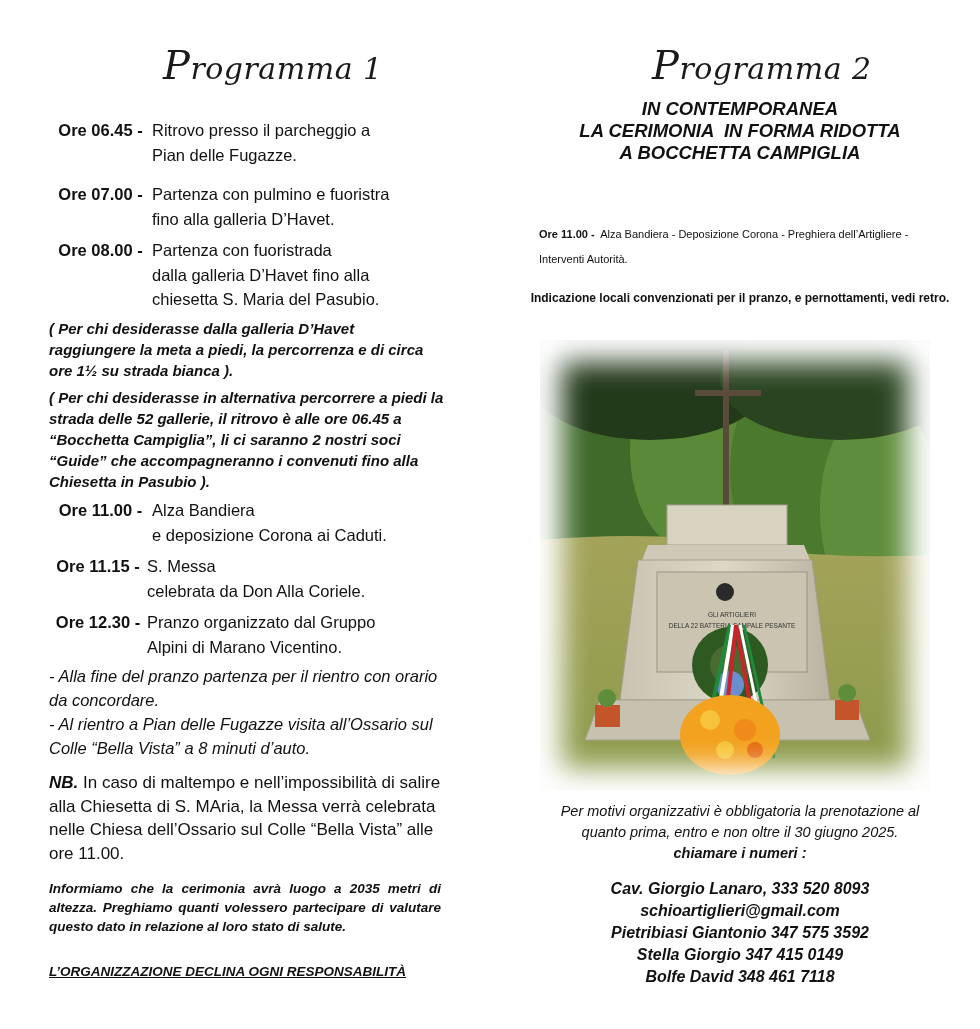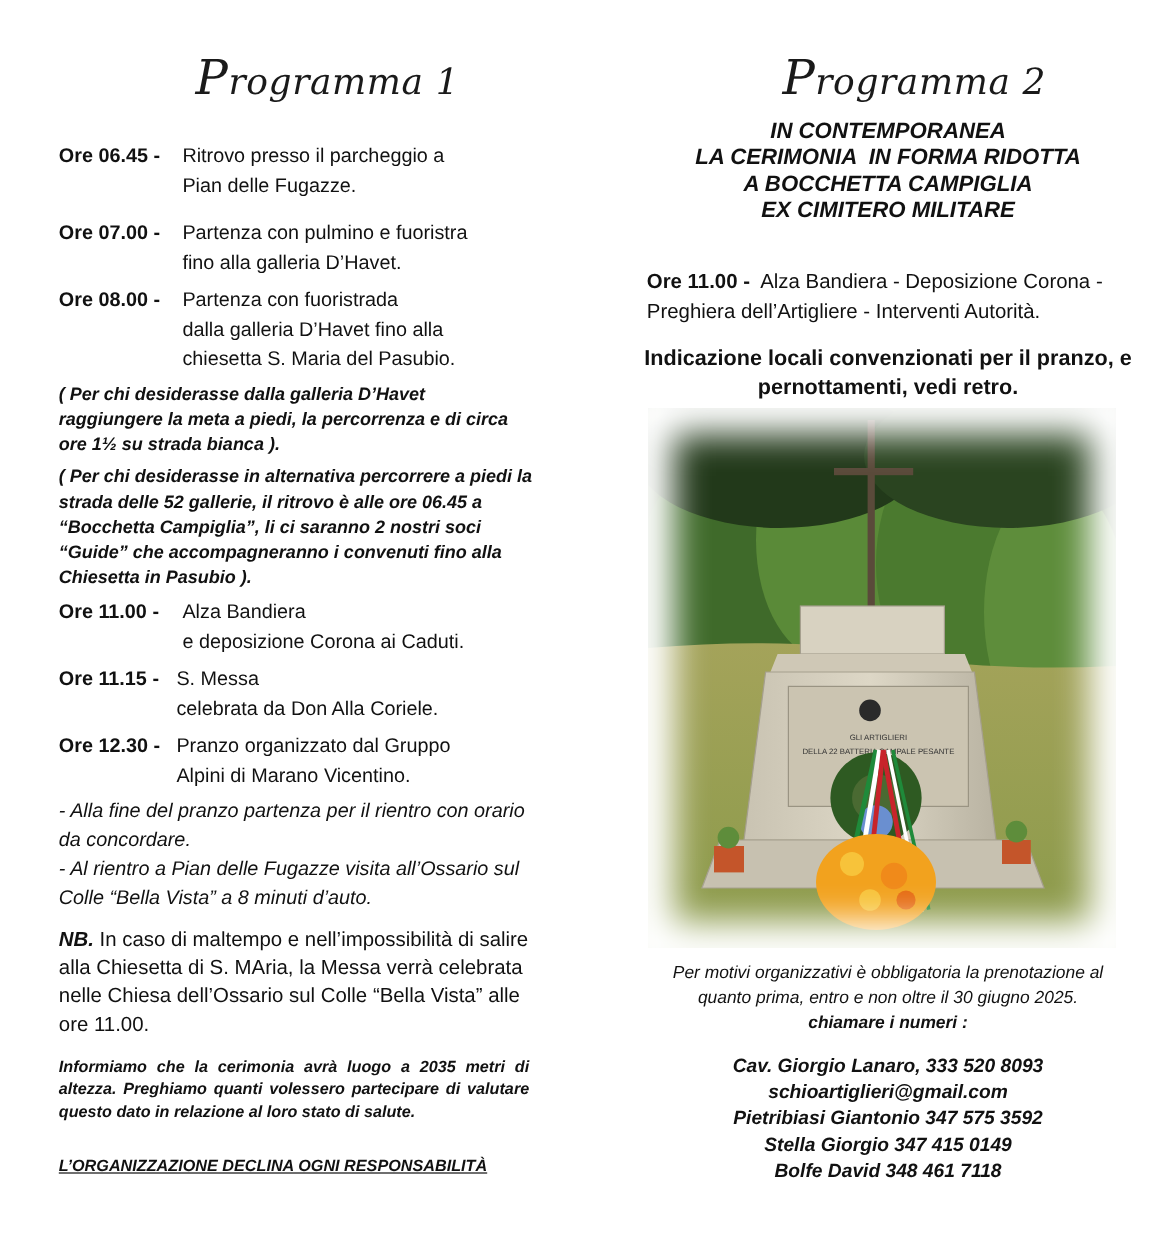--- a/index.html
+++ b/index.html
@@ -6,34 +6,34 @@
   body { width: 980px; height: 1029px; position: relative; overflow: hidden; color: #111; font-family: "Liberation Sans", sans-serif; }
   .col { position: absolute; top: 0; }
   .left { left: 0; width: 490px; }
   .right { left: 500px; width: 480px; }
 
   .script-title { position: absolute; font-family: "DejaVu Serif", serif; font-style: italic; font-weight: normal; font-size: 30px; letter-spacing: 0.5px; color: #1a1a1a; white-space: nowrap; }
   .script-title .big { font-size: 40px; }
 
   .sched { position: absolute; left: 49px; width: 400px; font-size: 16.5px; line-height: 24.5px; }
   .row { display: flex; }
-  .row .t { font-weight: bold; white-space: nowrap; }
+  .row .t { font-weight: bold; white-space: nowrap; text-align: center; }
   .row .d { white-space: pre-line; }
 
   .note-bi { position: absolute; left: 49px; width: 395px; font-size: 15px; line-height: 21px; font-weight: bold; font-style: italic; }
   .note-i { position: absolute; left: 49px; width: 400px; font-size: 16.5px; line-height: 24px; font-style: italic; }
   .nb { position: absolute; left: 49px; width: 395px; font-size: 17px; line-height: 23.5px; }
   .nb b { font-style: italic; }
   .info { position: absolute; left: 49px; width: 392px; font-size: 13.5px; line-height: 19px; font-weight: bold; font-style: italic; text-align: justify; text-align-last: left; }
   .disclaimer { position: absolute; left: 49px; font-size: 13.5px; font-weight: bold; font-style: italic; text-decoration: underline; white-space: nowrap; }
 
   .headline { position: absolute; left: 40px; width: 400px; text-align: center; font-size: 18.5px; line-height: 22px; font-weight: bold; font-style: italic; }
-  .p2-sched { position: absolute; left: 39px; width: 400px; font-size: 17px; line-height: 25px; }
+  .p2-sched { position: absolute; left: 39px; width: 400px; font-size: 11px; line-height: 25px; }
   .p2-sched b { font-weight: bold; }
-  .indic { position: absolute; left: 30px; width: 420px; text-align: center; font-size: 18px; line-height: 24px; font-weight: bold; }
+  .indic { position: absolute; left: 30px; width: 420px; text-align: center; font-size: 12px; line-height: 24px; font-weight: bold; }
 
   .photo { position: absolute; left: 540px; top: 340px; width: 390px; height: 450px; overflow: hidden; }
   .photo svg { display: block; }
   .photo .vignette { position: absolute; inset: 0; box-shadow: inset 0 0 28px 22px #ffffff; pointer-events: none; }
 
   .prenota { position: absolute; left: 550px; width: 380px; text-align: center; font-size: 14.5px; line-height: 21px; font-style: italic; }
   .prenota b { font-style: italic; text-align: right; }
   .contacts { position: absolute; left: 550px; width: 380px; text-align: center; font-size: 16px; line-height: 22px; font-weight: bold; font-style: italic; }
 </style>
 </head>
@@ -98,21 +98,20 @@
 
 <div class="col right">
   <div class="script-title" style="left:152px; top:42px;">
     <span class="big">P</span><span>rogramma 2</span>
   </div>
 
   <div class="headline" style="top:98px;">
     <div>IN CONTEMPORANEA</div>
     <div style="white-space:pre;">LA CERIMONIA  IN FORMA RIDOTTA</div>
     <div>A BOCCHETTA CAMPIGLIA</div>
-    <div>EX CIMITERO MILITARE</div>
   </div>
 
   <div class="p2-sched" style="top:222px;">
     <b>Ore 11.00 -</b><span style="white-space:pre-wrap;">  Alza Bandiera - Deposizione Corona - Preghiera dell’Artigliere - Interventi Autorità.</span>
   </div>
 
   <div class="indic" style="top:286px;">Indicazione locali convenzionati per il pranzo, e pernottamenti, vedi retro.</div>
 </div>
 
 <div class="photo">

